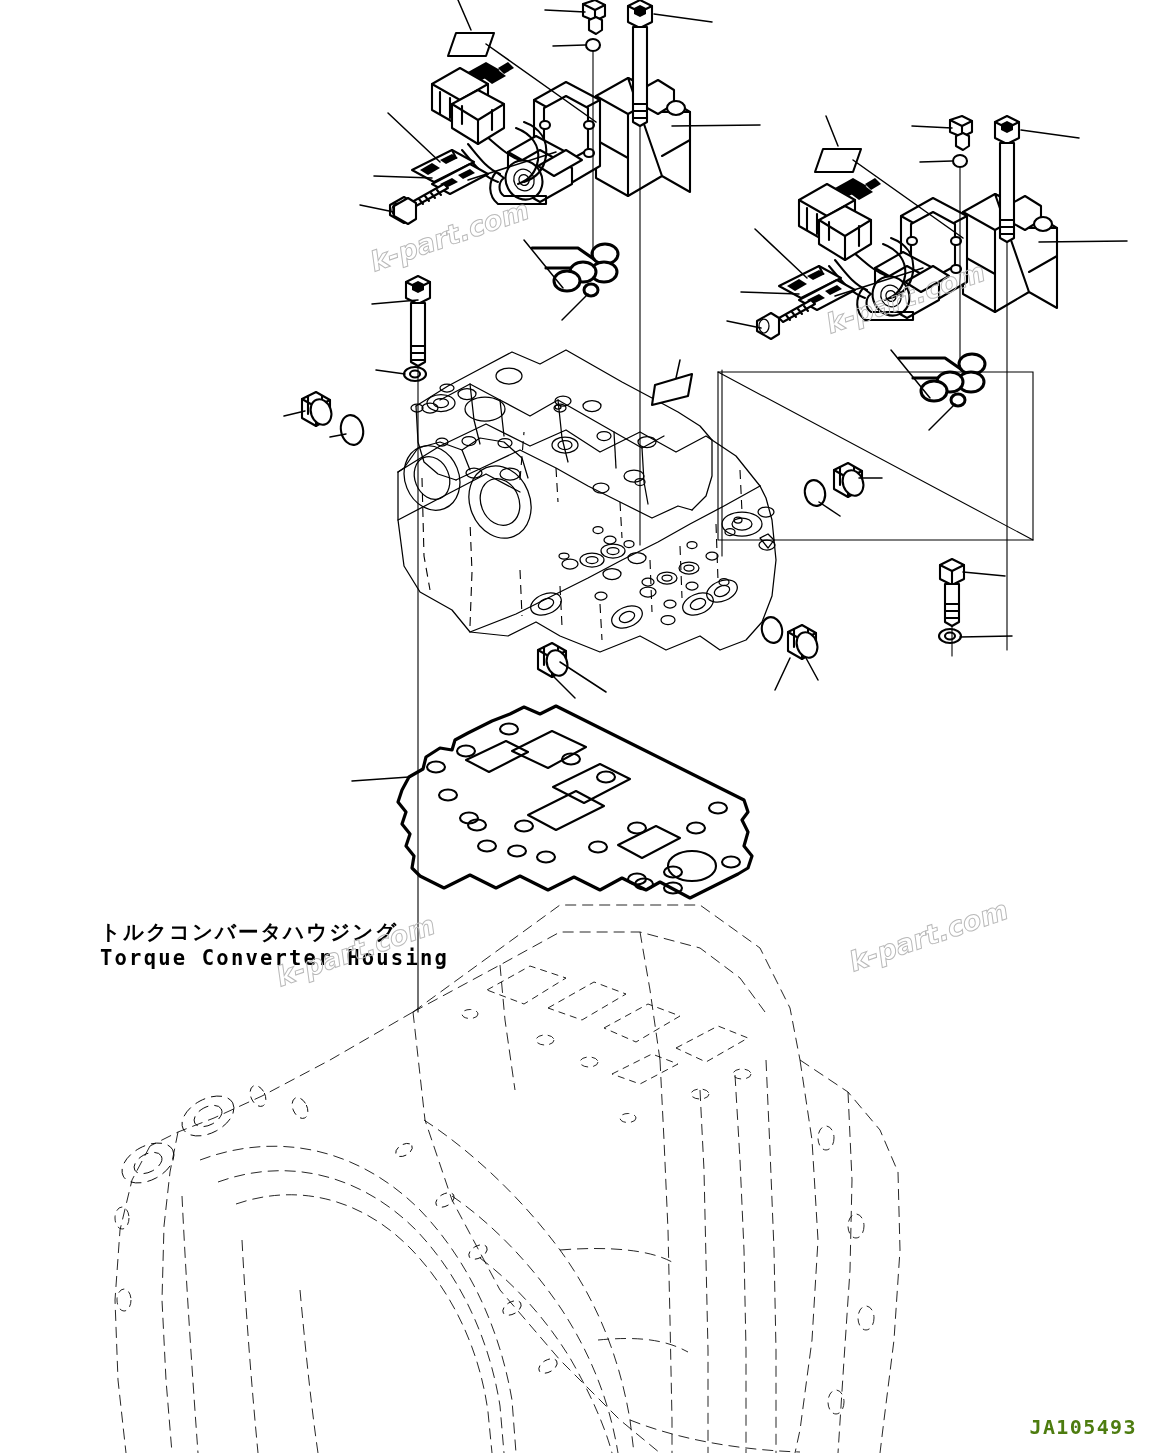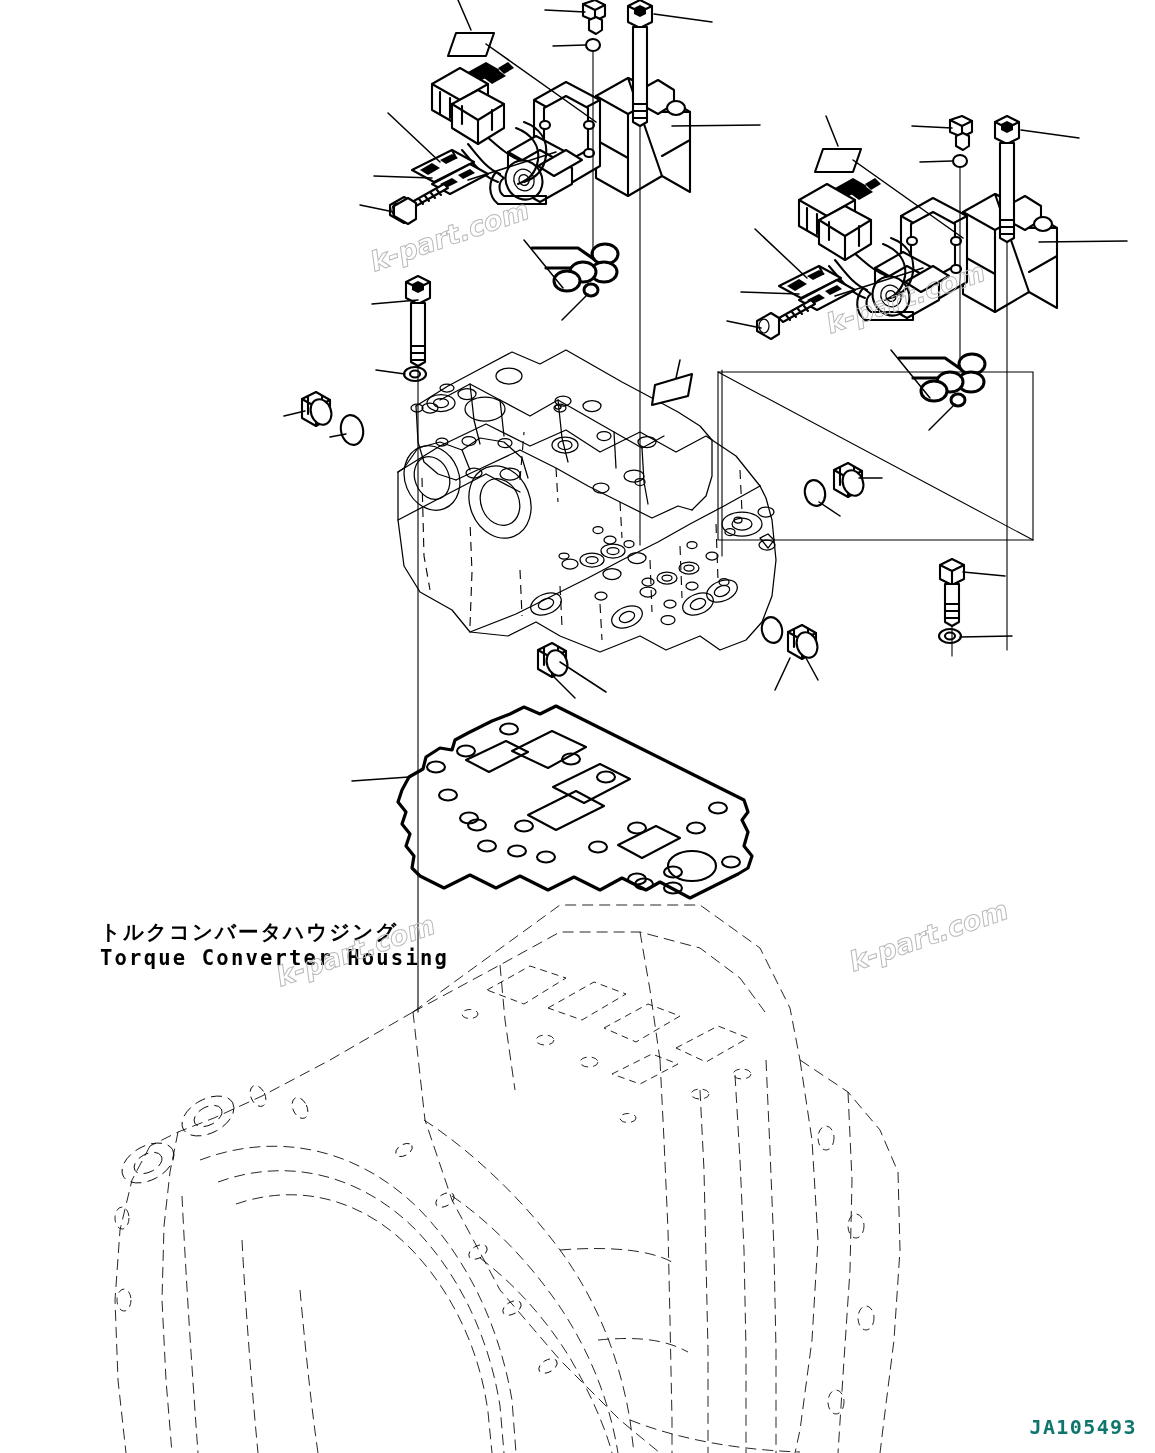--- a/index.html
+++ b/index.html
@@ -32,21 +32,21 @@
     font-family:"DejaVu Sans","Liberation Sans",sans-serif;
     font-size:20.5px;letter-spacing:2.0px;color:#000;white-space:nowrap;font-weight:600;
   }
   .cap-en{
     font-family:"DejaVu Sans Mono","Liberation Mono",monospace;
     font-size:20.5px;letter-spacing:2.2px;color:#000;white-space:nowrap;font-weight:700;
   }
   .drawing-no{
     position:absolute;right:18px;bottom:14px;
     font-family:"DejaVu Sans Mono","Liberation Mono",monospace;
-    font-size:20px;letter-spacing:1.4px;color:#0f766e;font-weight:700;white-space:nowrap;
+    font-size:20px;letter-spacing:1.4px;color:#4d7c0f;font-weight:700;white-space:nowrap;
   }
   
   .wm{
     position:absolute;
     font-family:"DejaVu Sans","Liberation Sans",sans-serif;
     font-style:italic;font-size:27px;font-weight:700;
     color:transparent;
     -webkit-text-stroke:1px #b9b9b9;
     white-space:nowrap;pointer-events:none;
     transform-origin:left top;

